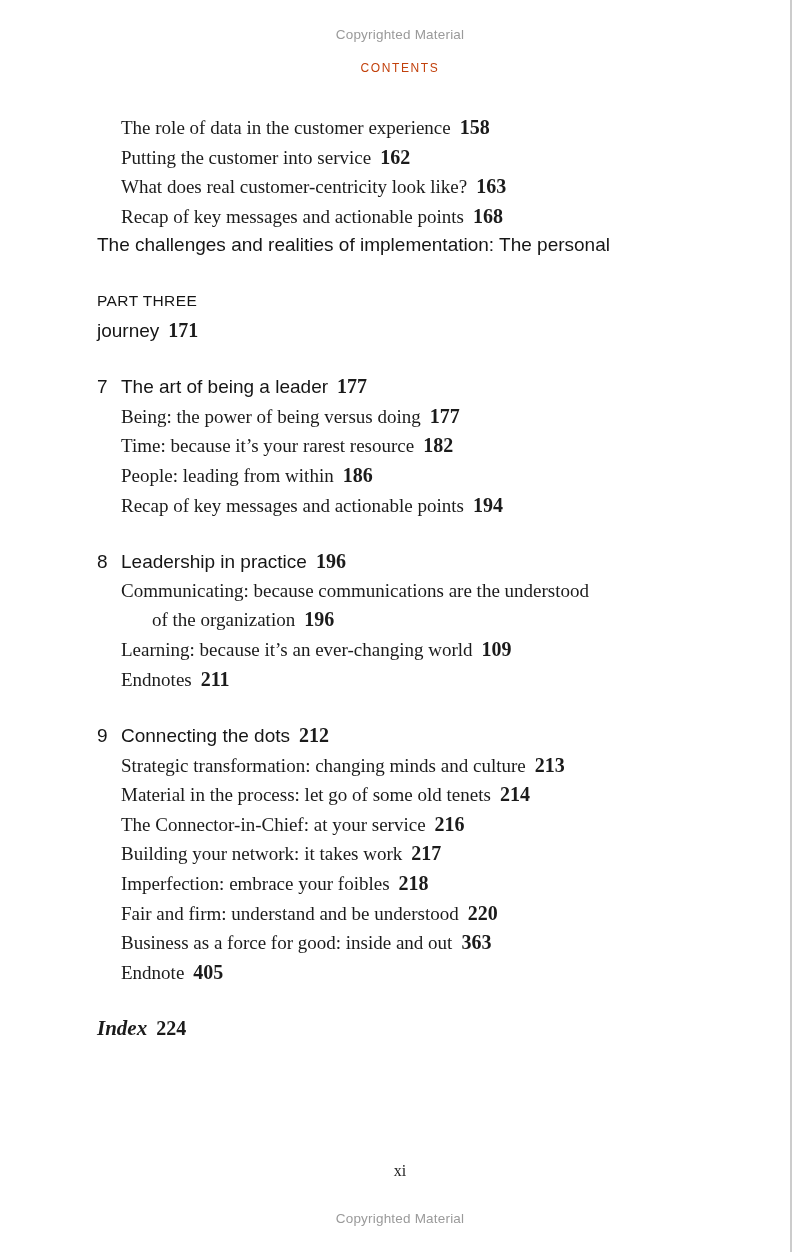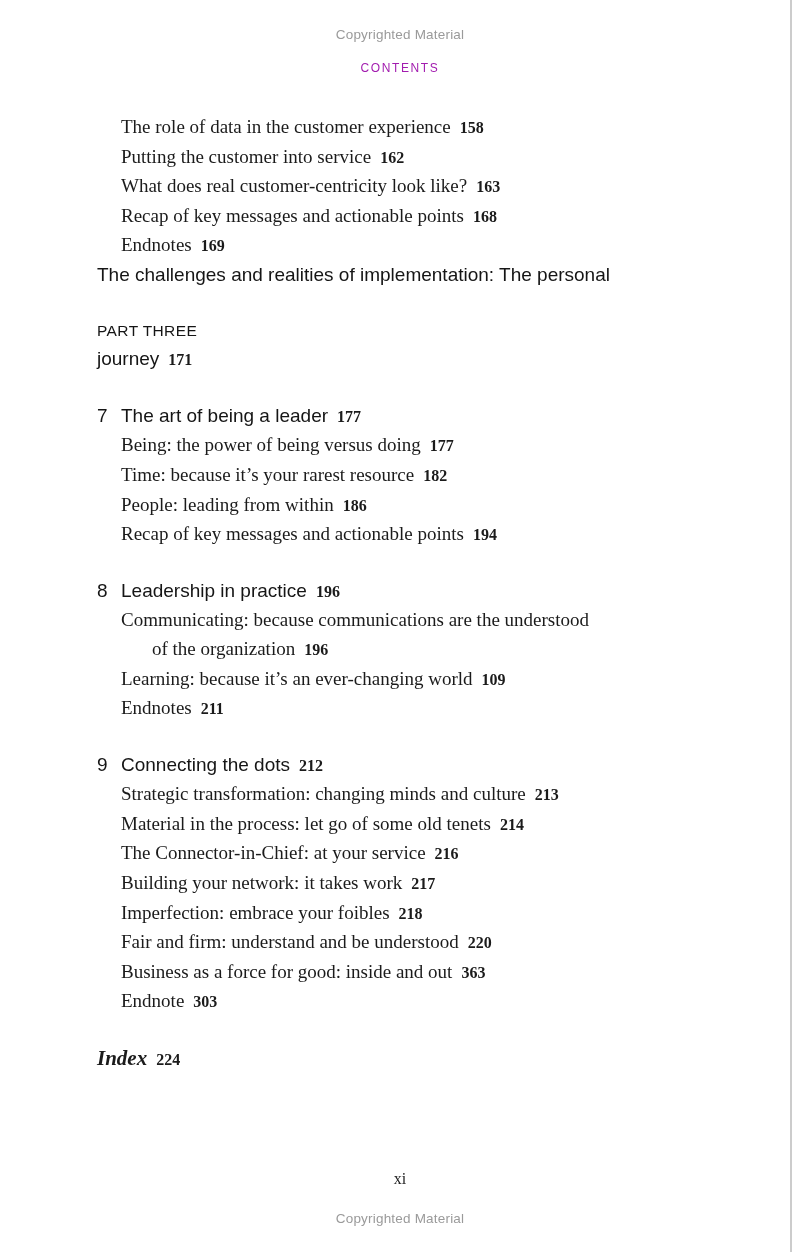--- a/index.html
+++ b/index.html
@@ -23,21 +23,21 @@
     color: #9a9a9a;
     text-align: center;
     letter-spacing: 0.2px;
   }
   .copyright.top { padding-top: 27px; }
   .copyright.bottom { position: absolute; left: 0; right: 0; bottom: 26px; }
   .contents-head {
     font-family: "Liberation Sans", sans-serif;
     font-size: 12px;
     letter-spacing: 1.6px;
-    color: #a21caf;
+    color: #c2410c;
     text-align: center;
     margin-top: 19px;
   }
   .toc {
     margin-top: 38px;
     font-size: 19px;
     line-height: 28.6px;
   }
   .line { white-space: nowrap; }
   .sub  { padding-left: 121px; }
@@ -51,48 +51,47 @@
   .part-kicker {
     padding-left: 97px;
     font-size: 15.5px;
     letter-spacing: 0.4px;
   }
   .part-title { padding-left: 97px; }
   .gap { margin-top: 27px; }
   .pg {
     font-family: "Liberation Serif", serif;
     font-weight: bold;
-    font-size: 16px;
+    font-size: 20px;
     margin-left: 9px;
     color: #1b1b1b;
   }
   .index-line { padding-left: 97px; font-size: 21px; }
   .index-label { font-style: italic; font-weight: bold; }
   .folio {
-    position: absolute; left: 0; right: 0; bottom: 64px;
+    position: absolute; left: 0; right: 0; bottom: 72px;
     text-align: center;
     font-size: 16px;
     color: #222222;
   }
 </style>
 </head>
 <body>
 
 <div class="page-edge"></div>
 
 <div class="copyright top">Copyrighted Material</div>
 <div class="contents-head">CONTENTS</div>
 
 <div class="toc">
 
   <div class="line sub"><span>The role of data in the customer experience</span><span class="pg">158</span></div>
   <div class="line sub"><span>Putting the customer into service</span><span class="pg">162</span></div>
   <div class="line sub"><span>What does real customer-centricity look like?</span><span class="pg">163</span></div>
   <div class="line sub"><span>Recap of key messages and actionable points</span><span class="pg">168</span></div>
-  <div class="line sub"><span>Endnotes</span><span class="pg">169</span></div>
 
   <div class="line part-title sans"><span>The challenges and realities of implementation: The personal</span></div>
   <div class="line part-kicker sans gap">PART THREE</div>
   <div class="line part-title sans"><span>journey</span><span class="pg">171</span></div>
 
   <div class="line chap sans gap"><span class="num">7</span><span>The art of being a leader</span><span class="pg">177</span></div>
   <div class="line sub"><span>Being: the power of being versus doing</span><span class="pg">177</span></div>
   <div class="line sub"><span>Time: because it’s your rarest resource</span><span class="pg">182</span></div>
   <div class="line sub"><span>People: leading from within</span><span class="pg">186</span></div>
   <div class="line sub"><span>Recap of key messages and actionable points</span><span class="pg">194</span></div>
@@ -104,20 +103,20 @@
   <div class="line sub"><span>Endnotes</span><span class="pg">211</span></div>
 
   <div class="line chap sans gap"><span class="num">9</span><span>Connecting the dots</span><span class="pg">212</span></div>
   <div class="line sub"><span>Strategic transformation: changing minds and culture</span><span class="pg">213</span></div>
   <div class="line sub"><span>Material in the process: let go of some old tenets</span><span class="pg">214</span></div>
   <div class="line sub"><span>The Connector-in-Chief: at your service</span><span class="pg">216</span></div>
   <div class="line sub"><span>Building your network: it takes work</span><span class="pg">217</span></div>
   <div class="line sub"><span>Imperfection: embrace your foibles</span><span class="pg">218</span></div>
   <div class="line sub"><span>Fair and firm: understand and be understood</span><span class="pg">220</span></div>
   <div class="line sub"><span>Business as a force for good: inside and out</span><span class="pg">363</span></div>
-  <div class="line sub"><span>Endnote</span><span class="pg">303</span></div>
+  <div class="line sub"><span>Endnote</span><span class="pg">405</span></div>
 
   <div class="line index-line gap"><span class="index-label">Index</span><span class="pg">224</span></div>
 
 </div>
 
 <div class="folio">xi</div>
 <div class="copyright bottom">Copyrighted Material</div>
 
 </body></html>

